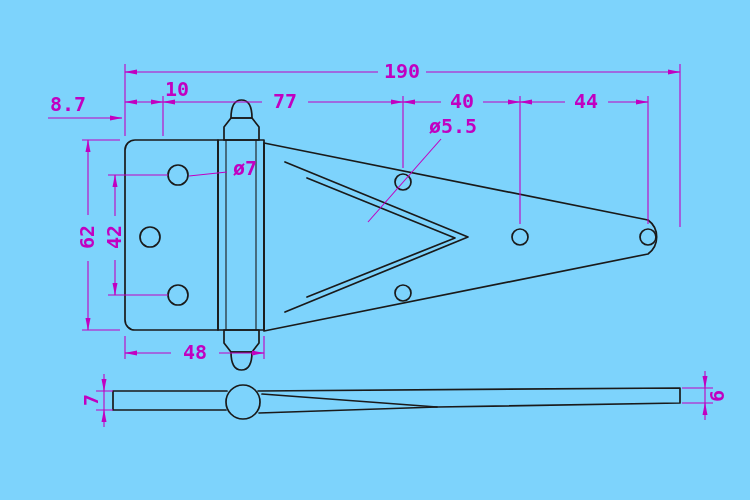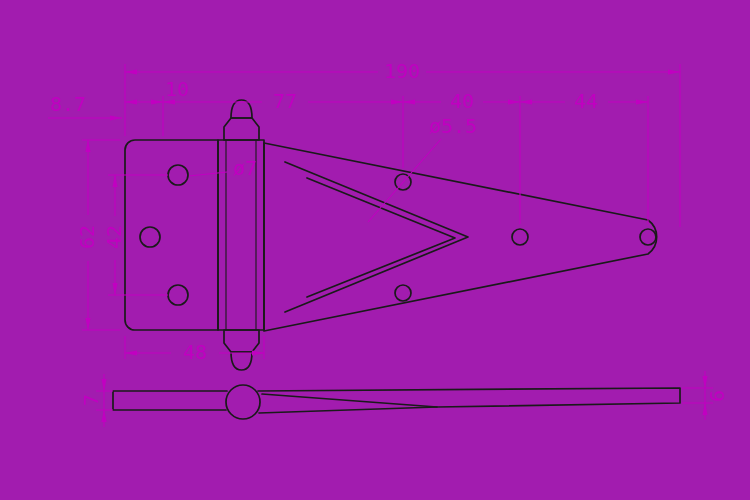--- a/index.html
+++ b/index.html
@@ -1,21 +1,22 @@
 <!DOCTYPE html>
 <html><head>
 <meta charset="utf-8">
 <style>
   html,body { margin:0; padding:0; background:#ffffff; }
   .canvas {
     position:relative;
     width:750px; height:500px;
-    background:#a21caf;
+    background:#7dd3fc;
     font-family:"DejaVu Sans Mono", monospace;
     overflow:hidden;
+    font-weight:bold;
   }
   svg { display:block; }
   .ol      { stroke:#1a1a1a; stroke-width:1.7; fill:none; stroke-linejoin:round; stroke-linecap:round; }
   .ol-thin { stroke:#1a1a1a; stroke-width:1.1; fill:none; }
   .dl      { stroke:#c100c1; stroke-width:1.1; fill:none; }
   .dim-text {
     font-family:"DejaVu Sans Mono", monospace;
     font-size:20px;
     fill:#c100c1;
     text-anchor:middle;

